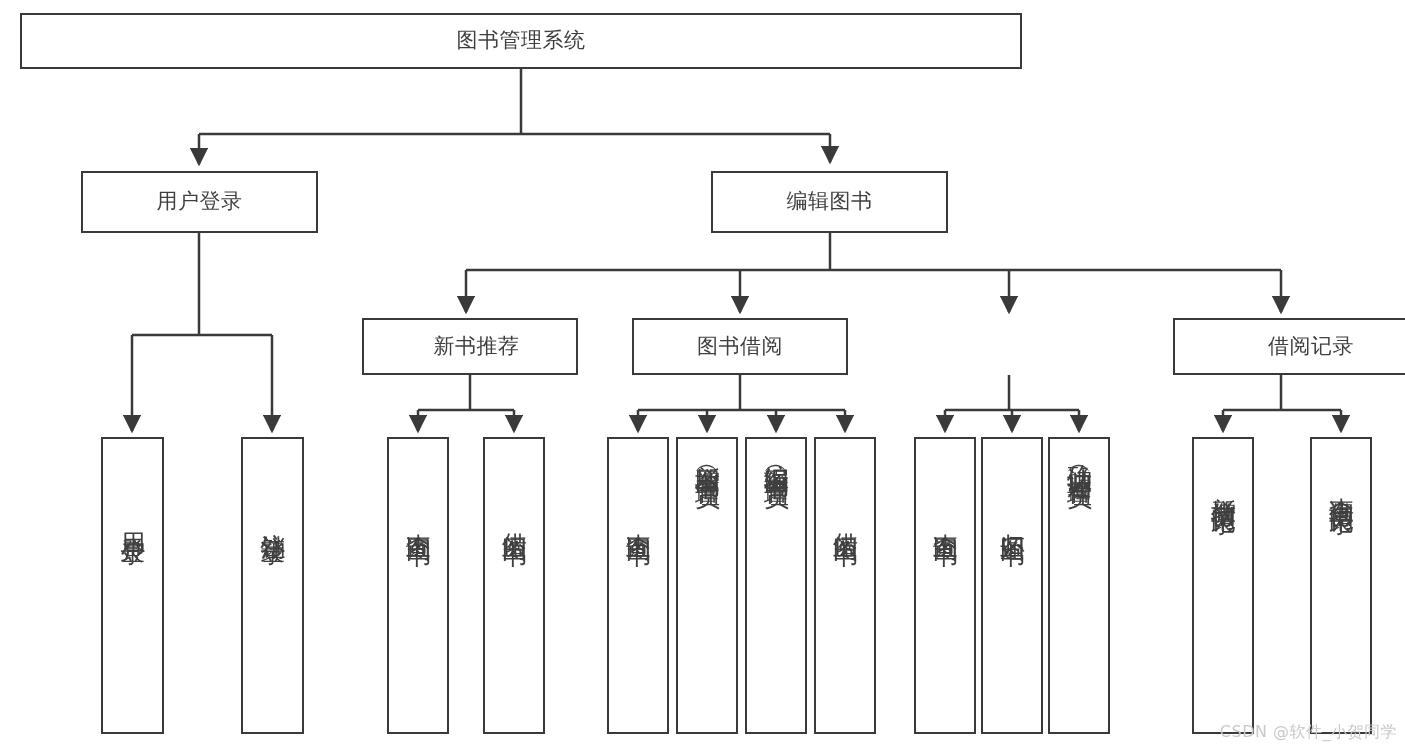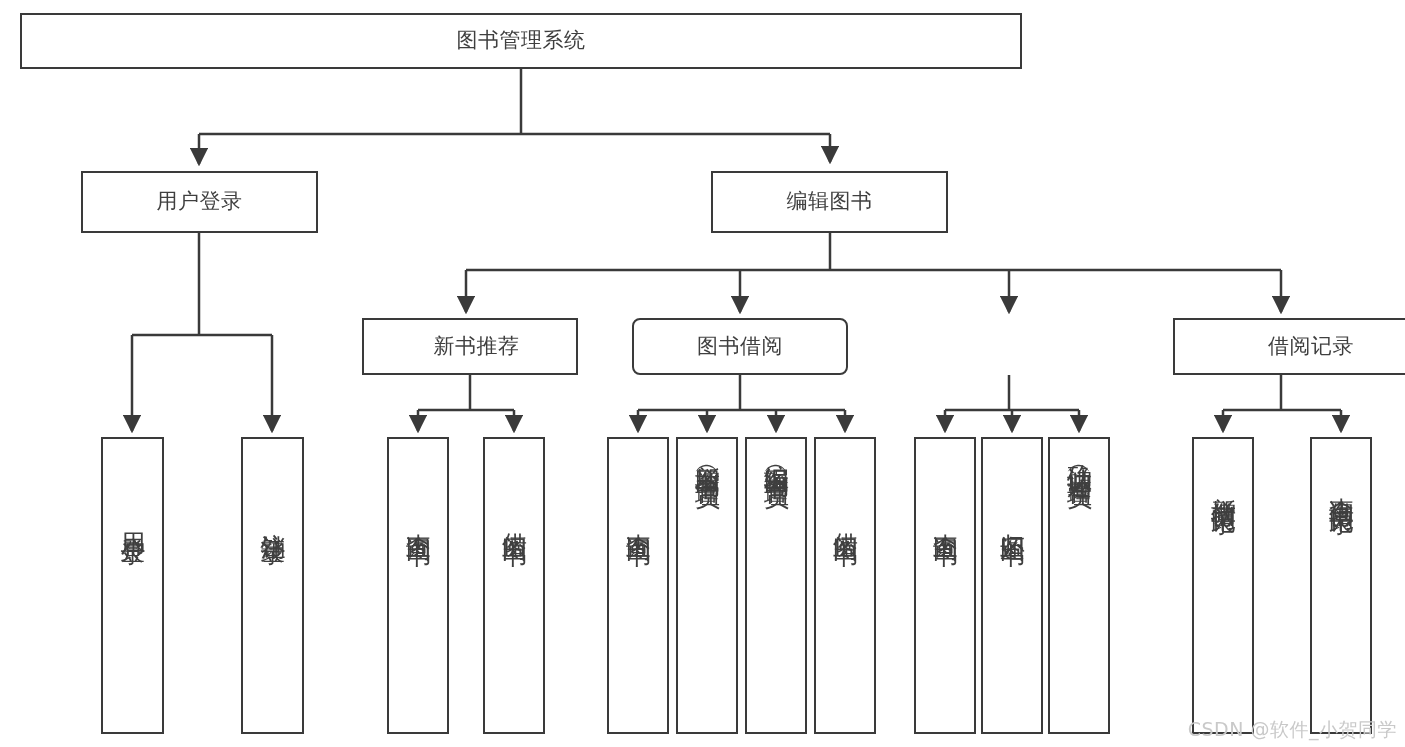--- a/index.html
+++ b/index.html
@@ -54,21 +54,21 @@
     font-size: 25px;
     line-height: 1.28;
     letter-spacing: 3px;
     white-space: nowrap;
     color: #3f3f3f;
   }
   .watermark {
     position: absolute;
     right: 8px;
     bottom: 4px;
-    font-size: 19px;
+    font-size: 16px;
     color: #c9c9c9;
     white-space: nowrap;
     letter-spacing: 0.5px;
     user-select: none;
   }
 </style>
 </head>
 <body>
 
 <div id="canvas">
@@ -132,21 +132,21 @@
   <div class="node h" style="left:81px; top:171px; width:237px; height:62px;">
     <span>用户登录</span>
   </div>
   <div class="node h" style="left:711px; top:171px; width:237px; height:62px;">
     <span>编辑图书</span>
   </div>
 
   <div class="node h" style="left:362px; top:318px; width:216px; height:57px;padding-left:13px;">
     <span>新书推荐</span>
   </div>
-  <div class="node h" style="left:632px; top:318px; width:216px; height:57px;border-radius:8px;">
+  <div class="node h" style="left:632px; top:318px; width:216px; height:57px;">
     <span>图书借阅</span>
   </div>
   <div class="node h" style="left:1173px; top:318px; width:244px; height:57px;padding-left:32px;">
     <span>借阅记录</span>
   </div>
 
   <div class="node v" style="left:101px; top:437px; width:63px; height:297px; padding-top:74px;">
     <span class="vtext">用户登录</span>
   </div>
   <div class="node v" style="left:241px; top:437px; width:63px; height:297px; padding-top:74px;">

